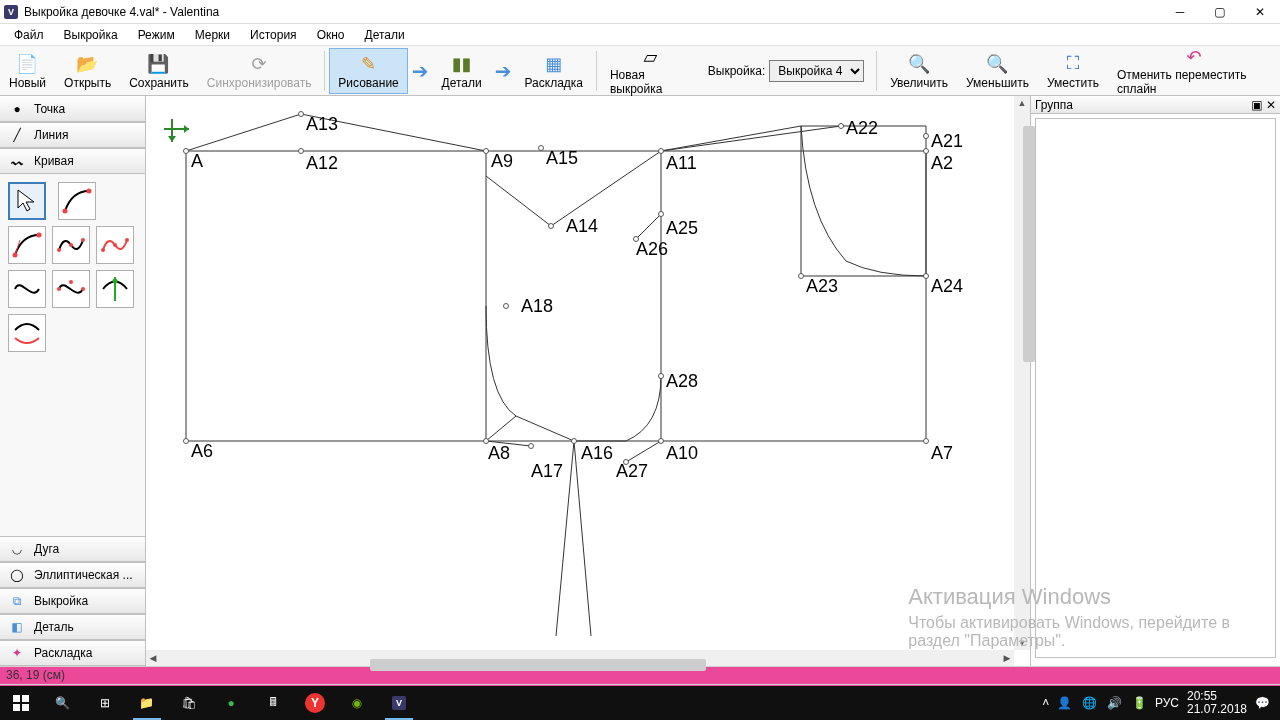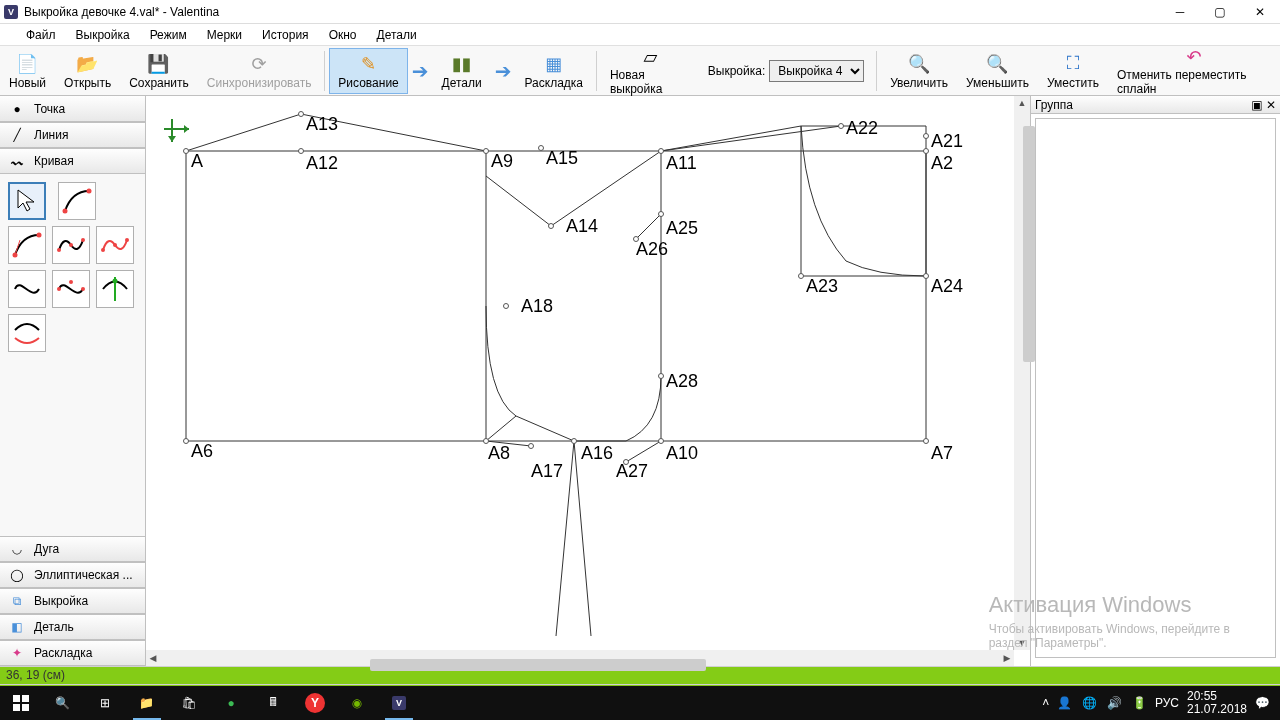--- a/index.html
+++ b/index.html
@@ -6,21 +6,21 @@
 body { width: 1280px; height: 720px; background: #fff; overflow: hidden; position: relative; }
 
 
 .titlebar { height: 24px; background: #fff; display: flex; align-items: center; justify-content: space-between; border-bottom: 1px solid #ddd; }
 .titlebar-left { display: flex; align-items: center; gap: 6px; padding-left: 4px; }
 .app-icon { width: 14px; height: 14px; background: #3a3a6a; border-radius: 2px; display: flex; align-items: center; justify-content: center; color: #fff; font-size: 9px; font-weight: bold; }
 .win-controls { display: flex; }
 .win-btn { width: 40px; height: 24px; display: flex; align-items: center; justify-content: center; cursor: pointer; }
 
 
-.menubar { height: 22px; display: flex; align-items: center; padding: 0 16px; border-bottom: 1px solid #e0e0e0; }
+.menubar { height: 22px; display: flex; align-items: center; padding: 0 4px; border-bottom: 1px solid #e0e0e0; }
 .menu-item { padding: 3px 10px; cursor: pointer; }
 
 
 .toolbar { height: 50px; display: flex; align-items: center; border-bottom: 1px solid #c0c0c0; background: #f8f8f8; }
 .tb-btn { display: flex; flex-direction: column; align-items: center; justify-content: center; padding: 2px 8px; height: 46px; cursor: pointer; border: 1px solid transparent; }
 .tb-btn.active { background: #cce4f7; border-color: #7eb4ea; }
 .tb-btn.disabled { color: #a0a0a0; }
 .tb-icon { width: 24px; height: 24px; display: flex; align-items: center; justify-content: center; font-size: 18px; }
 .tb-sep { width: 1px; height: 40px; background: #d0d0d0; margin: 0 4px; }
 .tb-combo { display: flex; align-items: center; gap: 4px; padding: 0 8px; }
@@ -53,26 +53,26 @@
 .rp-header { height: 18px; background: linear-gradient(#fefefe,#e8e8e8); border-bottom: 1px solid #c0c0c0; display: flex; align-items: center; justify-content: space-between; padding: 0 4px; font-size: 11px; }
 .rp-body { border: 1px solid #c0c0c0; margin: 4px; height: 540px; }
 
 
 .pt { position: absolute; width: 6px; height: 6px; border: 1px solid #555; border-radius: 50%; background: #fff; transform: translate(-3px,-3px); }
 .lbl { position: absolute; font-size: 18px; color: #000; }
 svg.drawing { position: absolute; inset: 0; width: 100%; height: 100%; }
 .origin { position: absolute; left: 18px; top: 18px; }
 
 
-.statusbar { height: 18px; border-top: 1px solid #d0d0d0; padding: 1px 6px; font-size: 11px; color: #333; background: #84cc16; }
+.statusbar { height: 18px; border-top: 1px solid #d0d0d0; padding: 1px 6px; font-size: 11px; color: #333; background: #ec4899; }
 
 
 .watermark { position: absolute; right: 50px; bottom: 70px; color: #b8b8b8; pointer-events: none; text-align: left; }
 .watermark .t1 { font-size: 22px; font-weight: 400; margin-bottom: 4px; }
-.watermark .t2 { font-size: 12px; }
+.watermark .t2 { font-size: 16px; }
 
 
 .taskbar { position: absolute; left: 0; right: 0; bottom: 0; height: 34px; background: #101010; display: flex; align-items: center; color: #fff; }
 .tb-left { display: flex; align-items: center; height: 100%; }
 .task-icon { width: 42px; height: 34px; display: flex; align-items: center; justify-content: center; cursor: pointer; position: relative; }
 .task-icon .dot { position: absolute; bottom: 0; width: 28px; height: 2px; background: #76b9ed; }
 .tb-right { margin-left: auto; display: flex; align-items: center; gap: 8px; padding-right: 10px; font-size: 11px; }
 .tray-icons { display: flex; gap: 10px; font-size: 13px; }
 .clock { display: flex; flex-direction: column; align-items: flex-start; line-height: 1.1; font-size: 11px; }
 </style>

